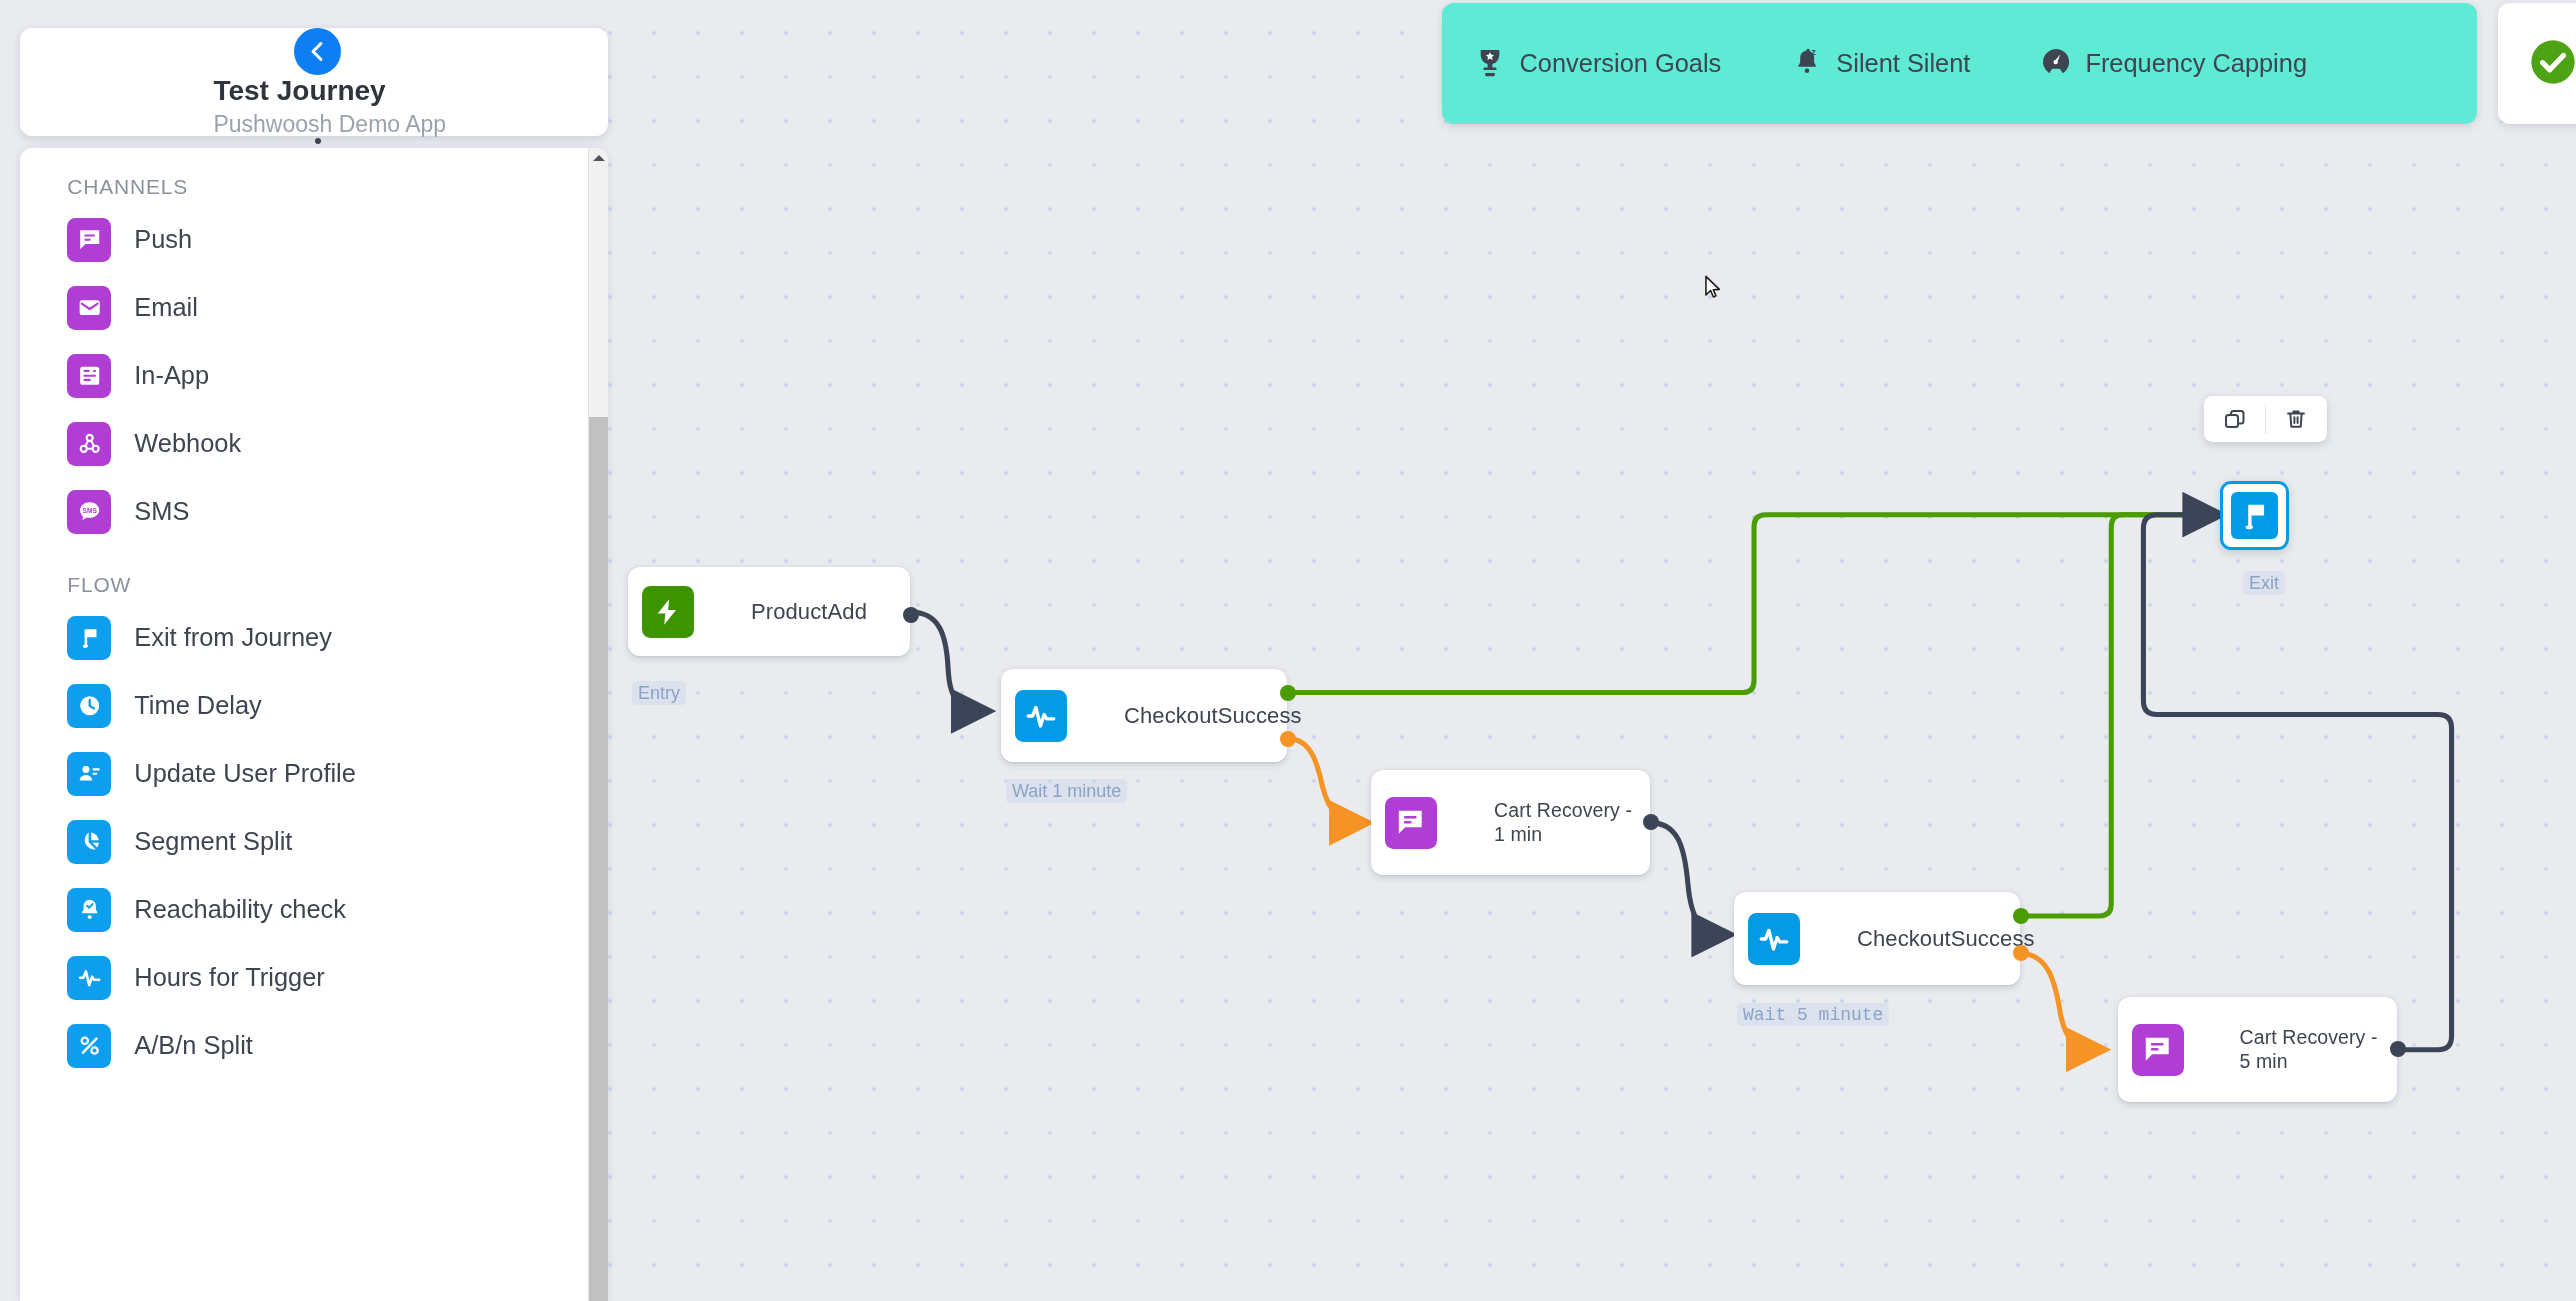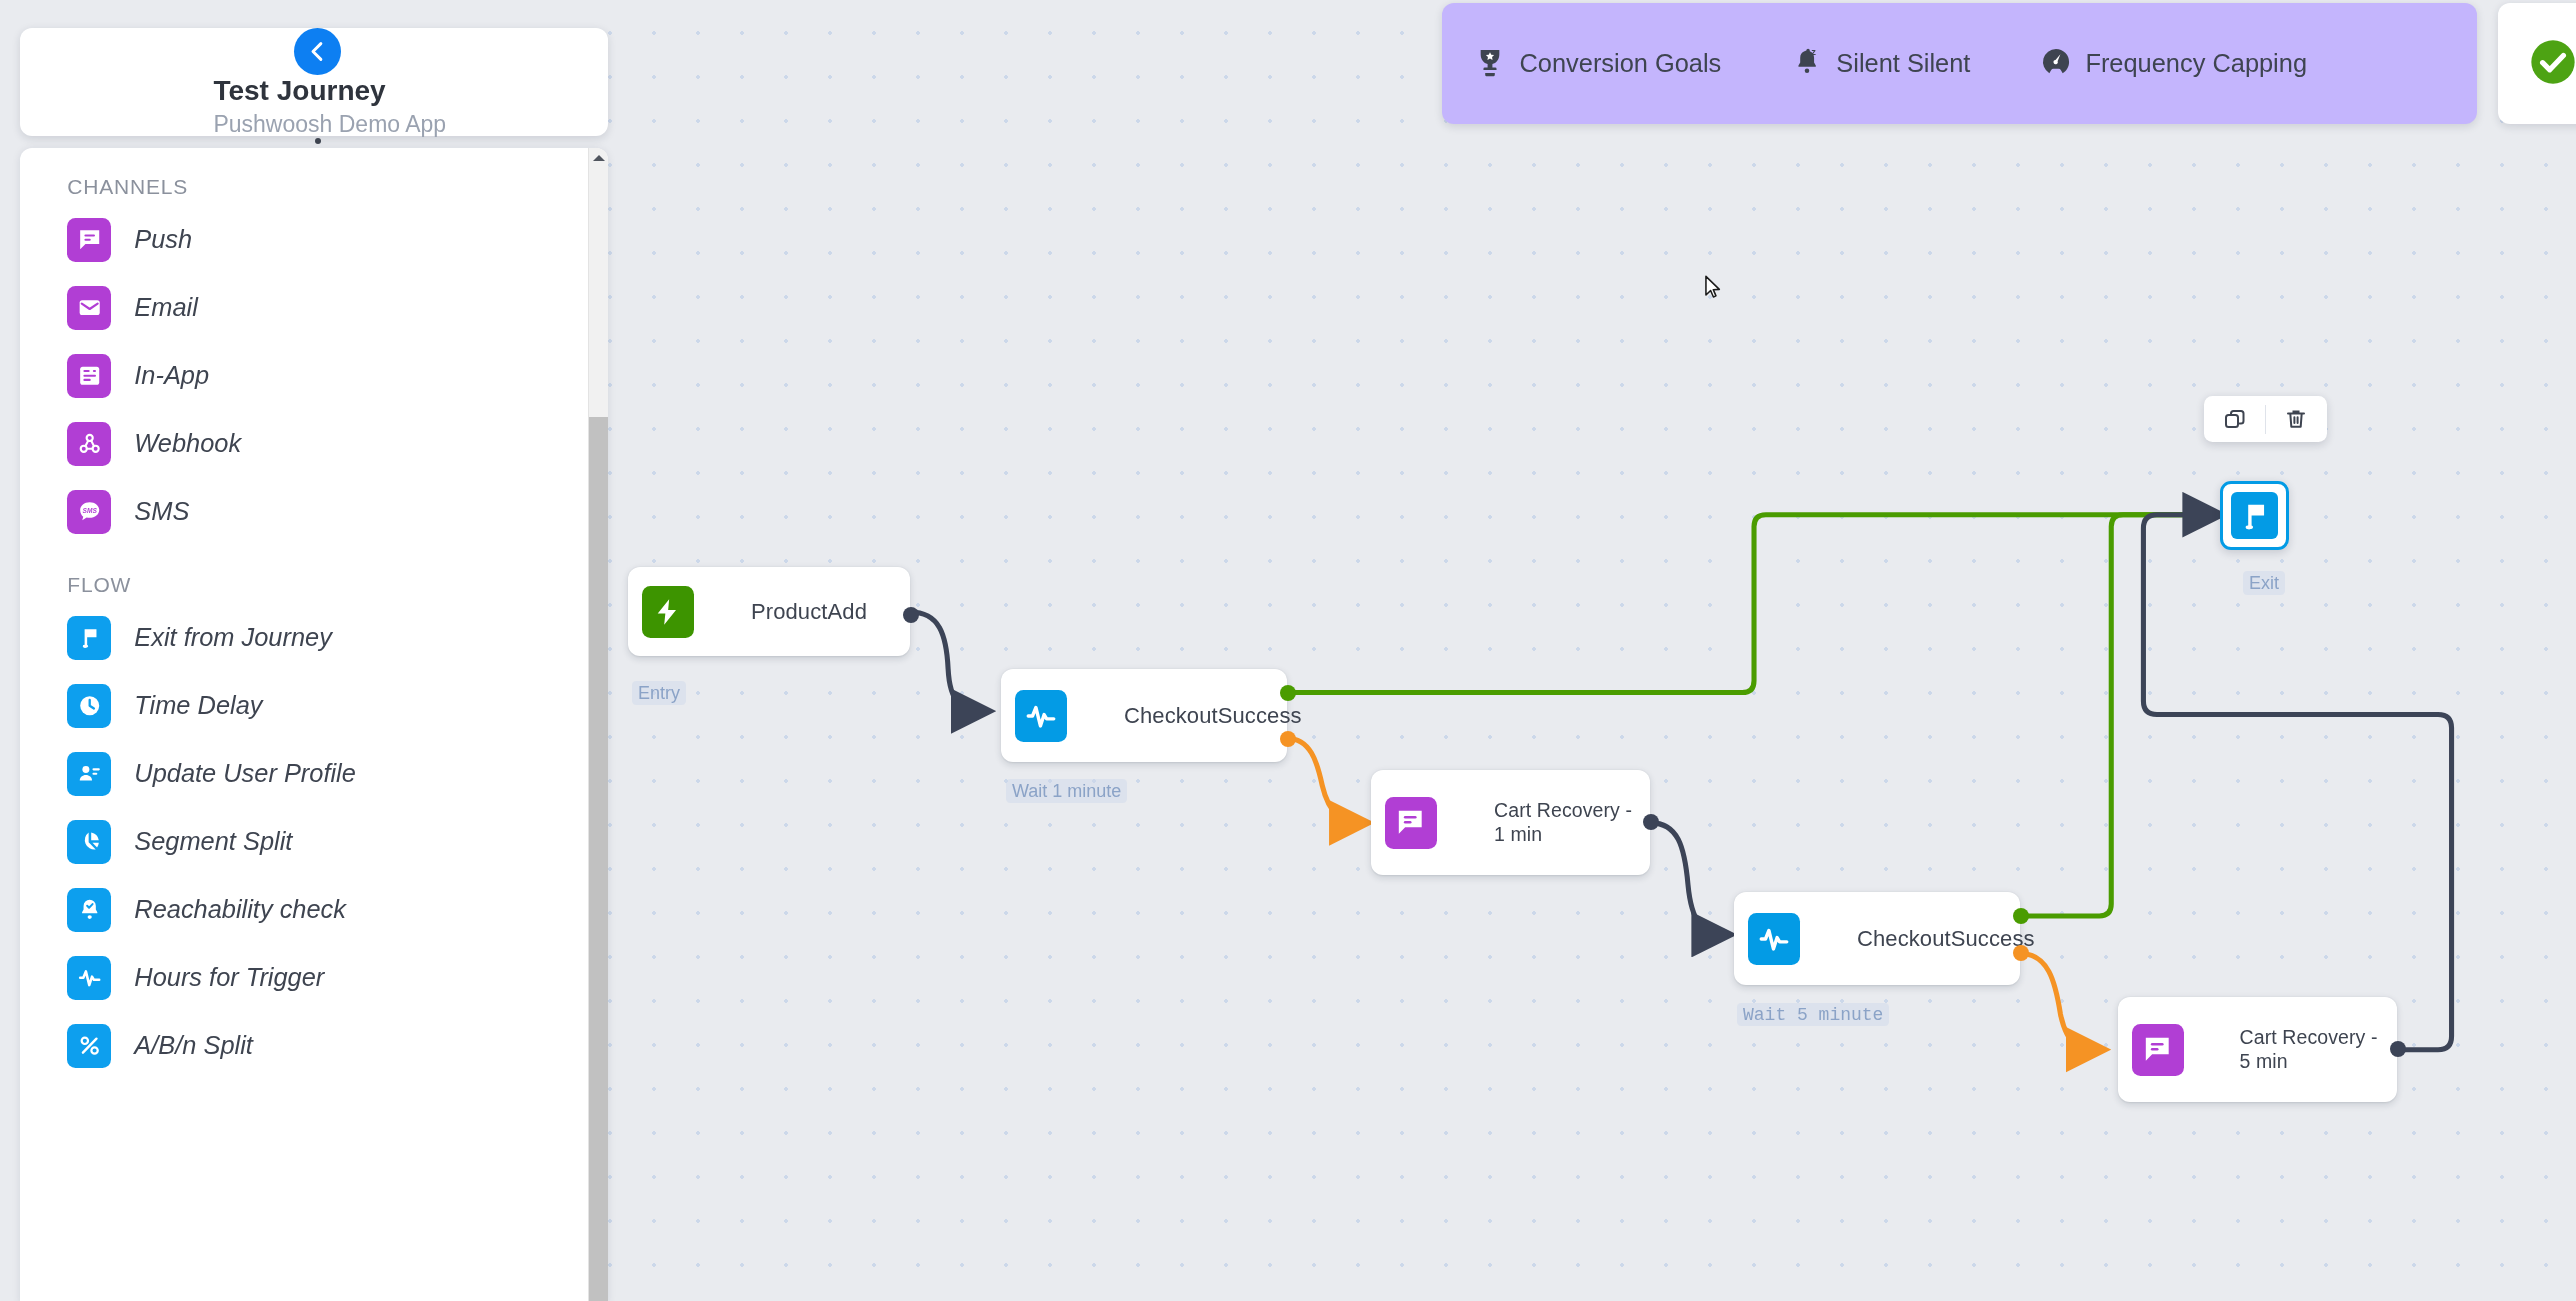--- a/index.html
+++ b/index.html
@@ -90,21 +90,21 @@
     width: 61px; height: 46px;
     display: flex; align-items: center; justify-content: center;
     cursor: pointer;
   }
   #node-toolbar .sep { width: 0.8px; height: 29px; background: #dfe3ea; }
 
   
   #topbar {
     position: absolute; left: 1442px; top: 2.5px;
     width: 1035px; height: 121px;
-    background: #c4b5fd;
+    background: #5eead4;
     border-radius: 12px;
     box-shadow: 0 2.5px 8.5px rgba(23,34,56,.13);
     display: flex; align-items: center;
     padding-left: 32px;
     gap: 0;
   }
   #topbar .tb-item {
     display: flex; align-items: center; gap: 13.5px;
     padding: 0 39px 0 0;
     margin-right: 30.5px;
@@ -151,21 +151,21 @@
     box-shadow: 0 1.7px 8.5px rgba(23,34,56,.10);
     overflow: hidden;
   }
   #sidebar-scroll { position: absolute; inset: 0 20.3px 0 0; overflow: hidden; }
   .sect-label {
     font-size: 21px; color: #8b919d; letter-spacing: 0.8px;
     padding: 27px 0 6.8px 47px;
   }
   .side-item {
     display: flex; align-items: center; gap: 23px;
-    padding: 12px 8px 12px 47px; cursor: pointer; font-style: italic;
+    padding: 12px 8px 12px 47px; cursor: pointer;
   }
   .side-item .sico {
     width: 44px; height: 44px; border-radius: 8.5px; flex: 0 0 44px;
     display: flex; align-items: center; justify-content: center;
   }
   .sico.purple { background: #b13ed4; }
   .sico.blue   { background: #0d9fee; }
   .side-item .slabel { font-size: 25.4px; color: #3e4450; white-space: nowrap; }
 
   

